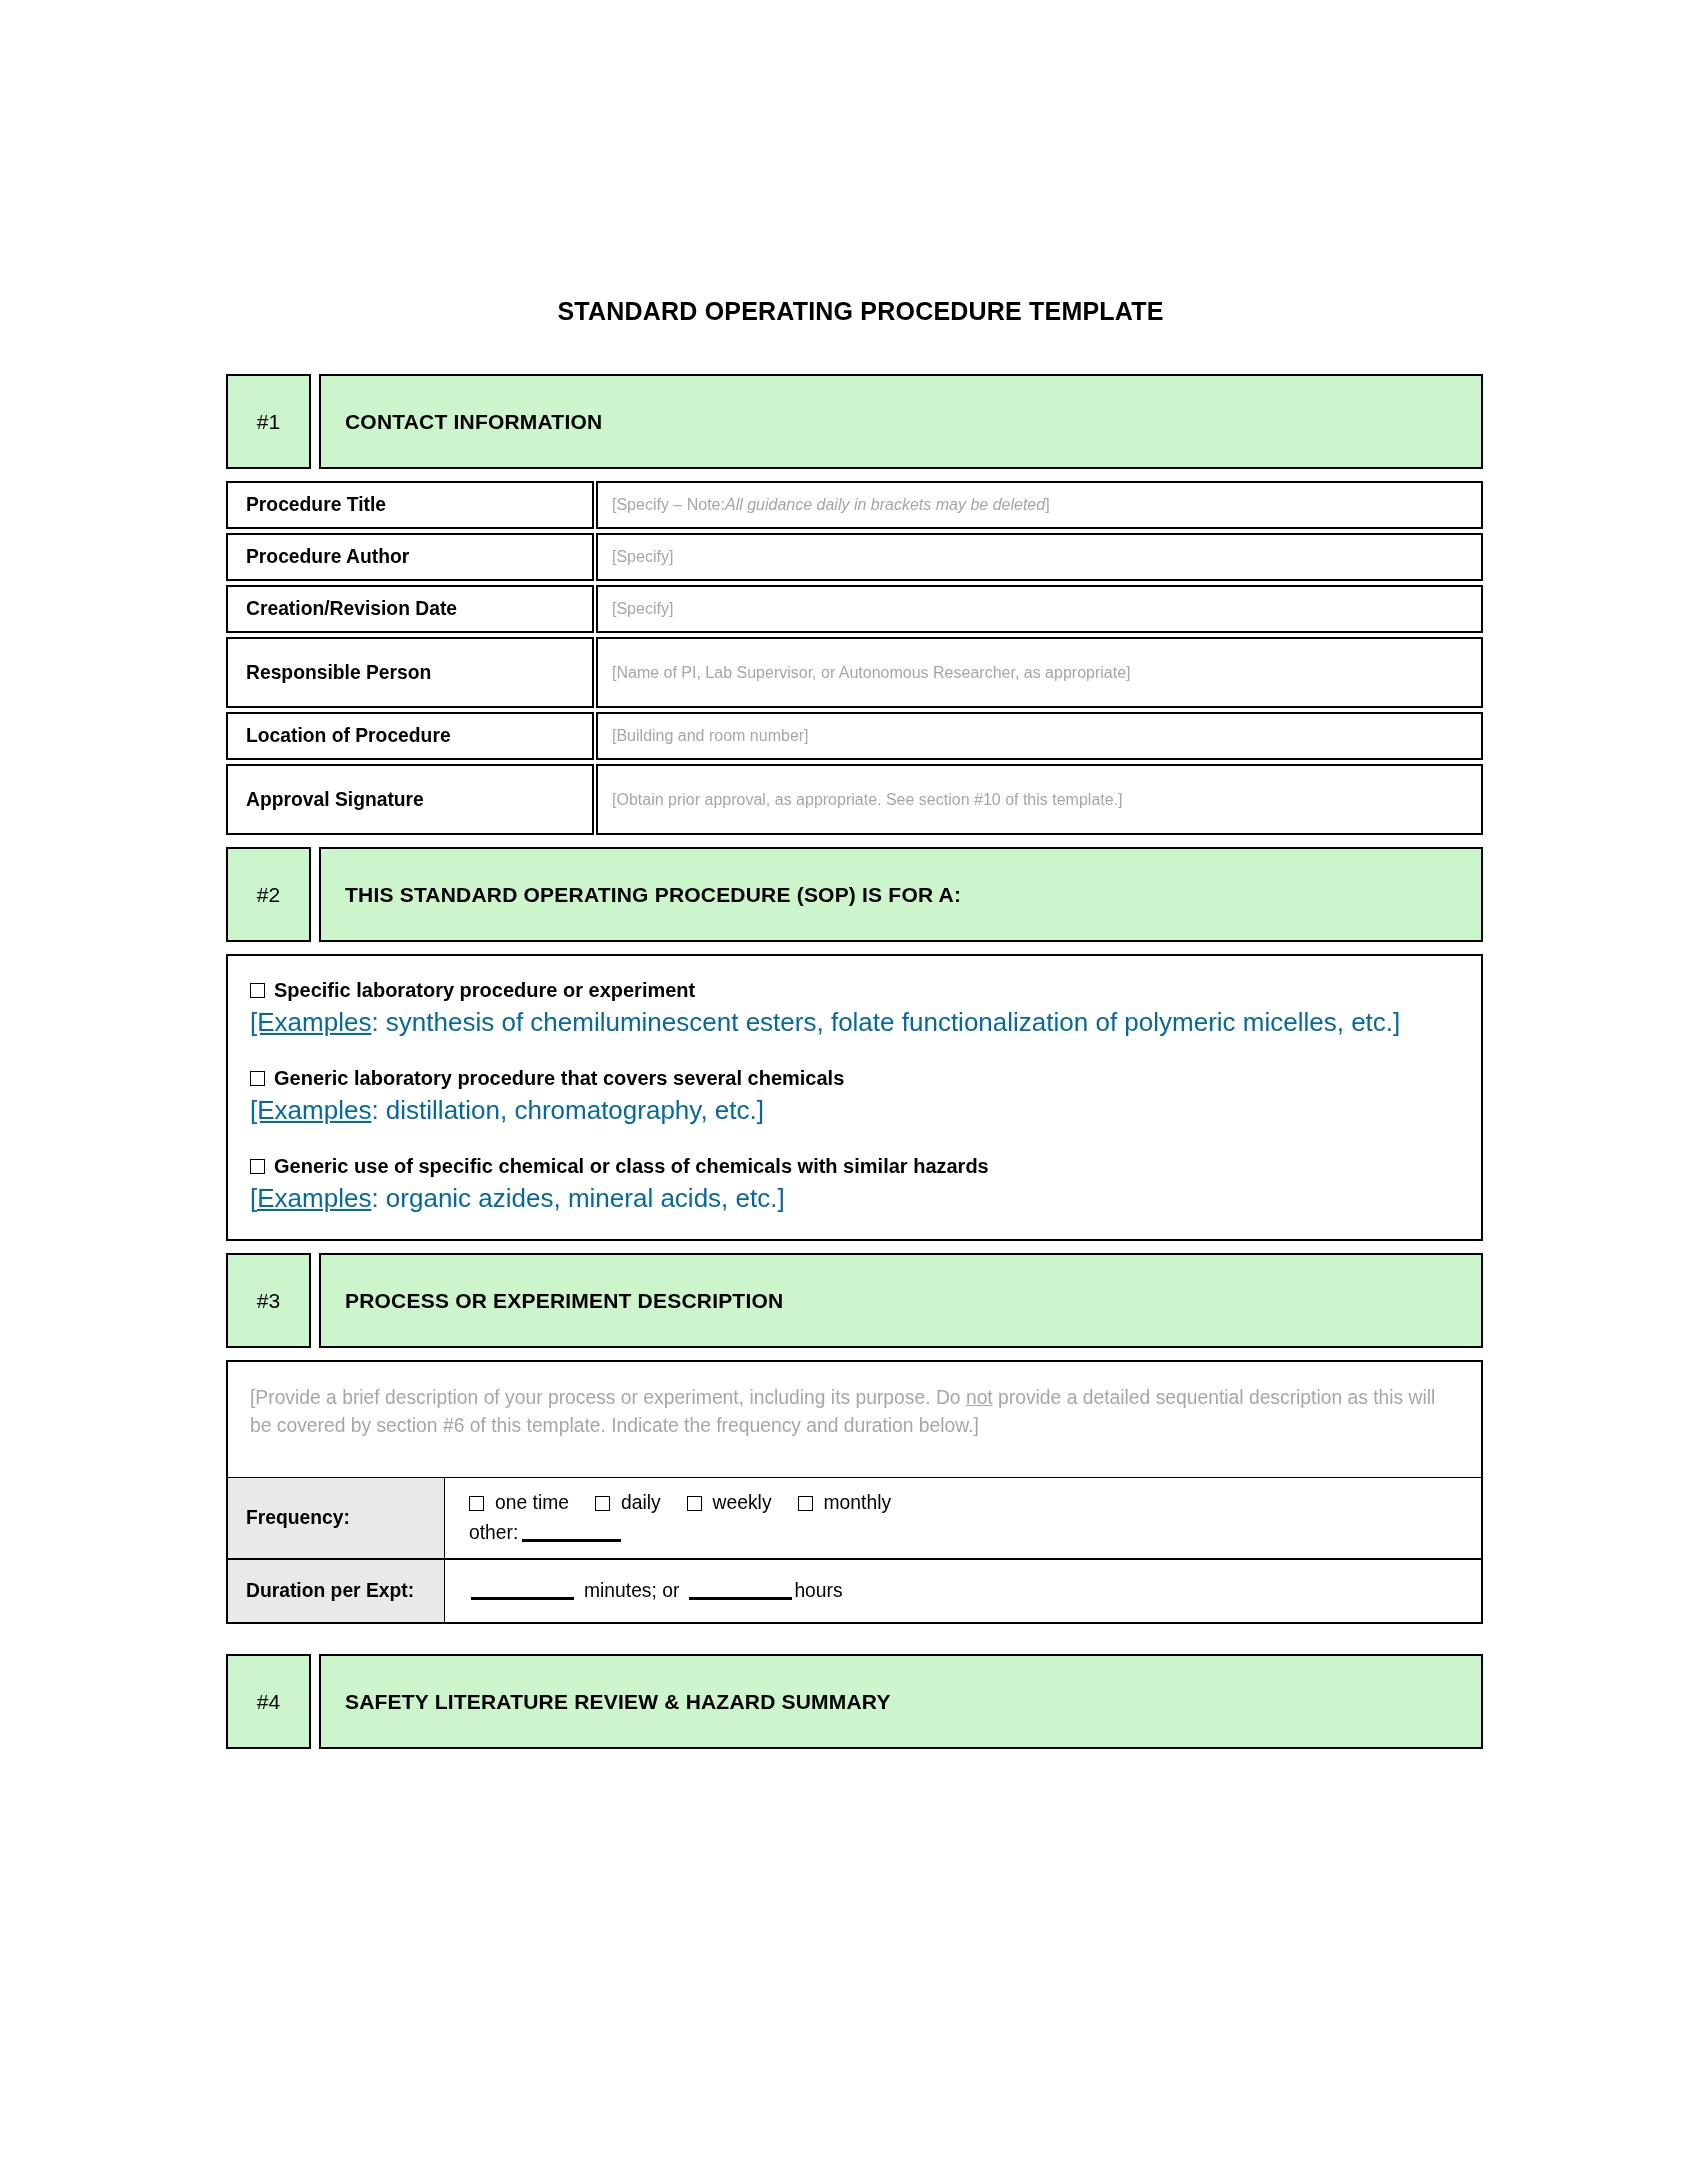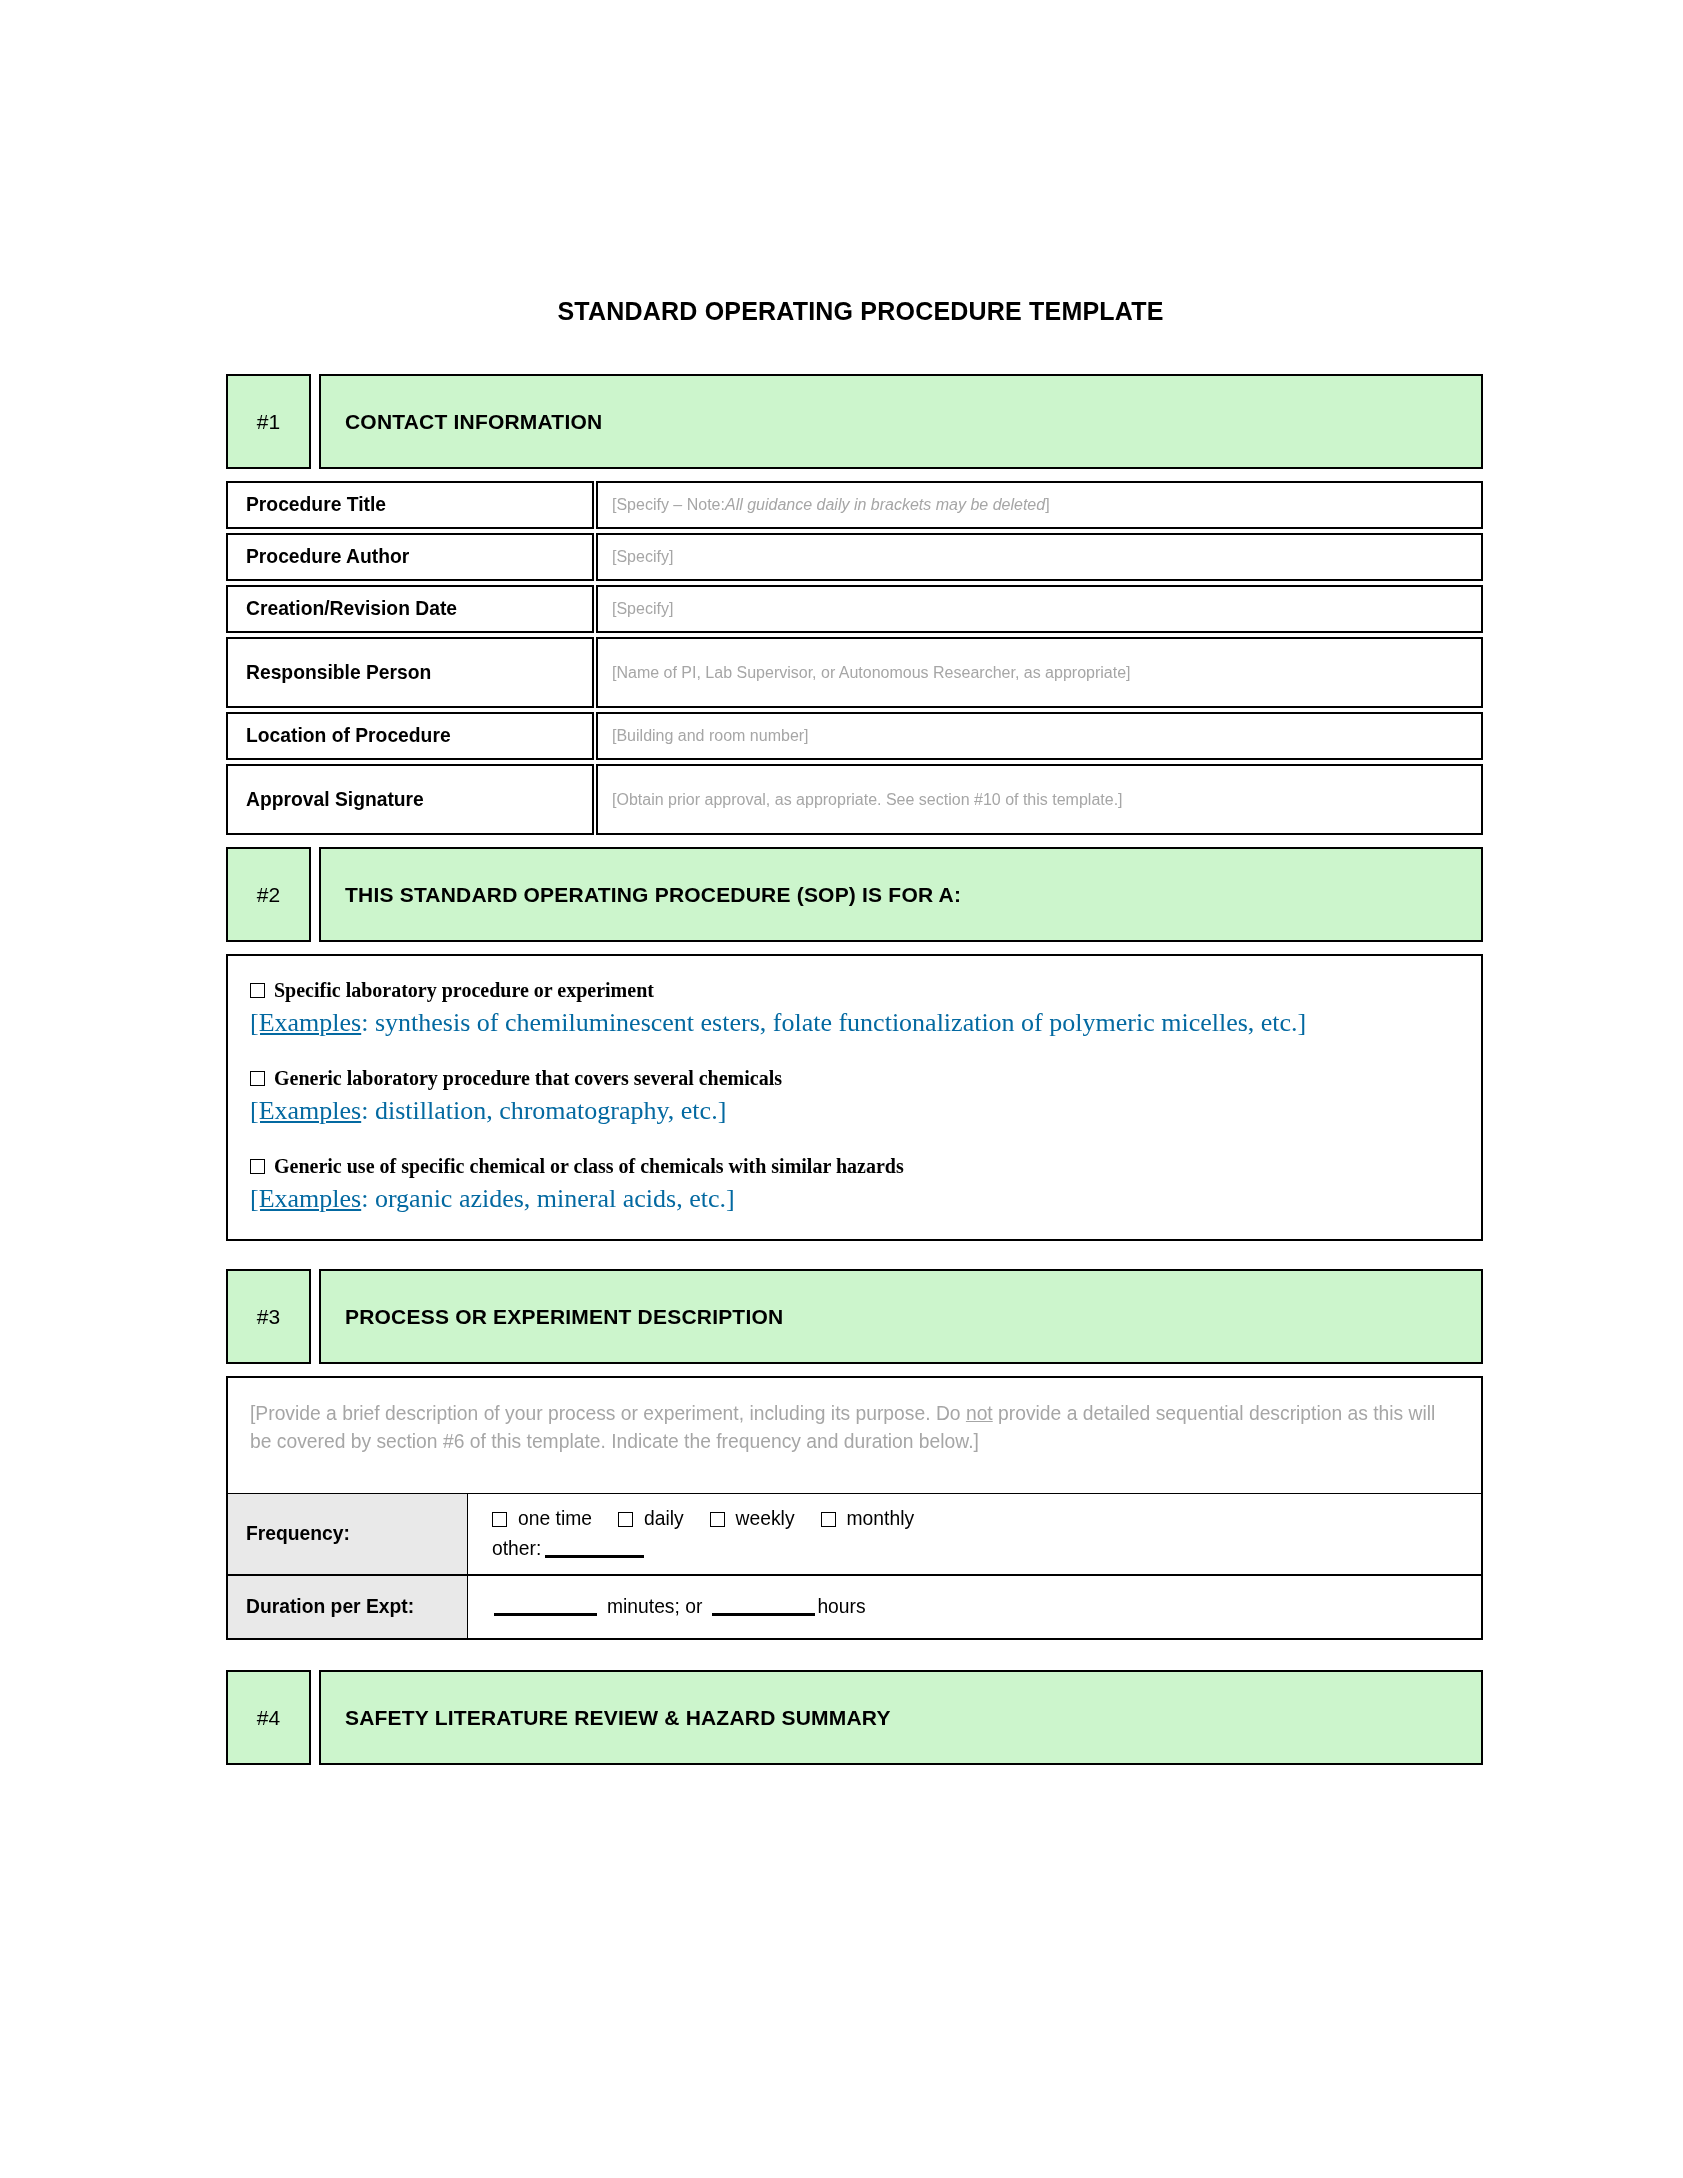--- a/index.html
+++ b/index.html
@@ -105,23 +105,22 @@
     margin-left: 2px;
   }
   .info-value.tall { min-height: 71px; }
   .info-value i { font-style: italic; }
 
   
   .check-block {
     border: 2.5px solid #000;
     box-sizing: border-box;
     padding: 22px 22px 20px 22px;
-    margin-bottom: 28px;
-    background: #ffffff;
-    font-family: Liberation Serif, serif;
+    margin-bottom: 12px;
+    background: #ffffff;
   }
   .check-item { margin-bottom: 26px; }
   .check-item:last-child { margin-bottom: 4px; }
   .check-line {
     font-size: 20px;
     font-weight: bold;
     display: flex;
     align-items: flex-start;
     line-height: 1.25;
   }
@@ -161,21 +160,21 @@
   
   .fd-row {
     display: flex;
     border: 2.5px solid #000;
     border-top: 1.6px solid #000;
     box-sizing: border-box;
     background: #ffffff;
   }
   .fd-row.second { border-top: none; }
   .fd-label {
-    width: 240px;
+    width: 217px;
     border-right: 1.6px solid #000;
     background: #e9e9e9;
     box-sizing: border-box;
     display: flex;
     align-items: center;
     padding-left: 18px;
     font-size: 19.3px;
     font-weight: bold;
   }
   .fd-value {

